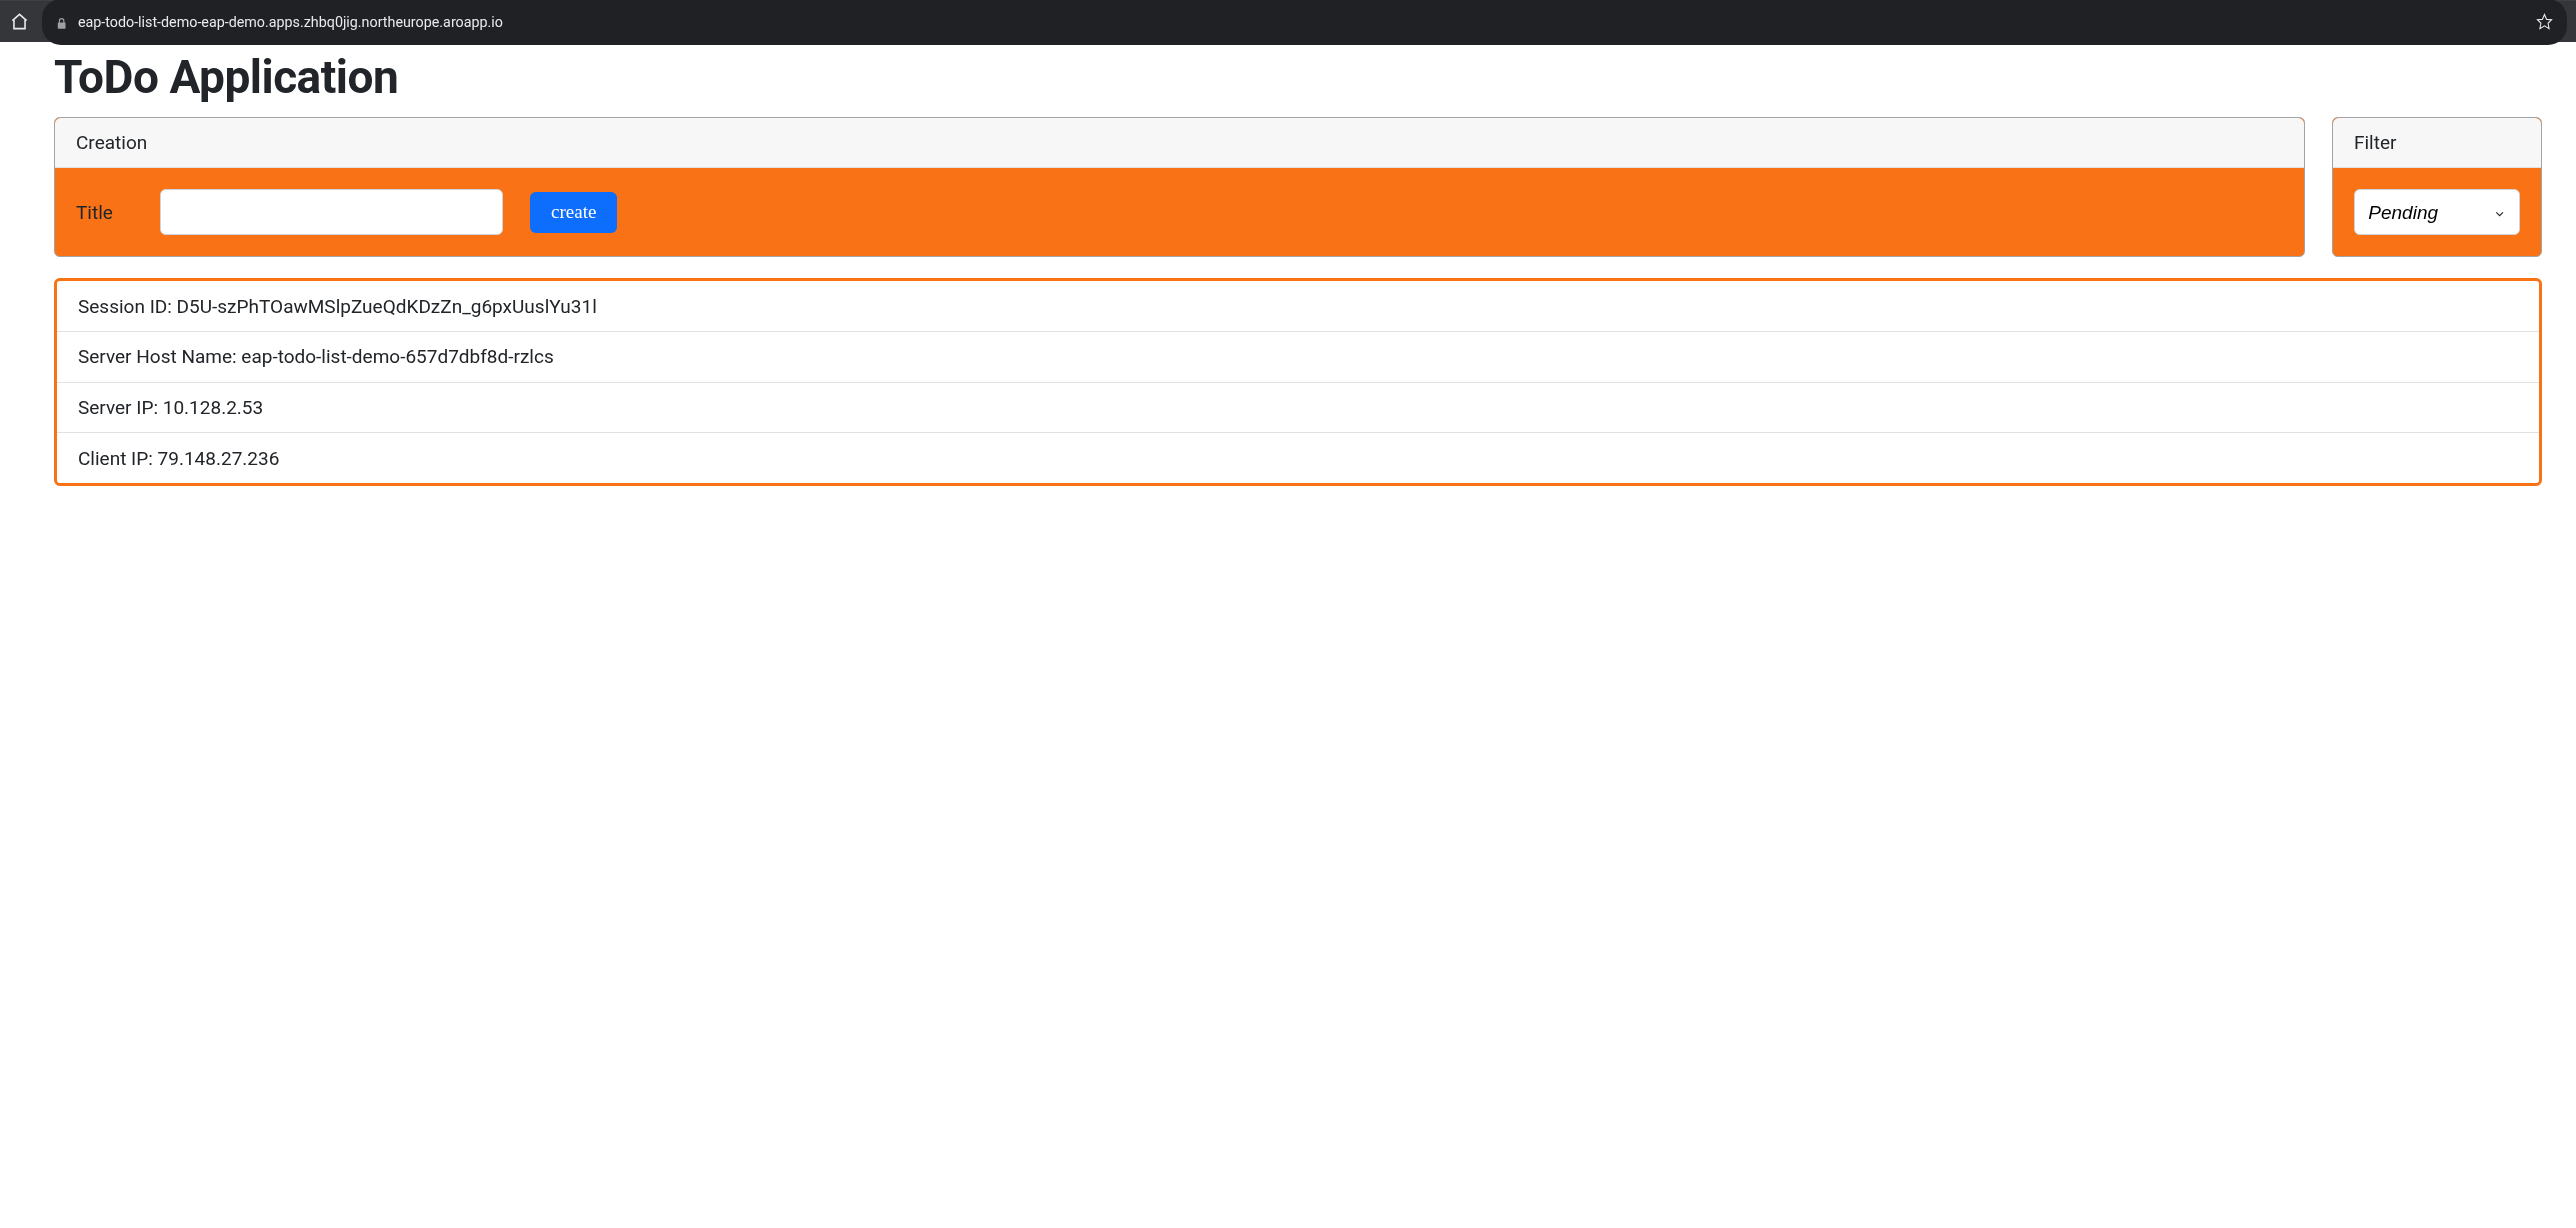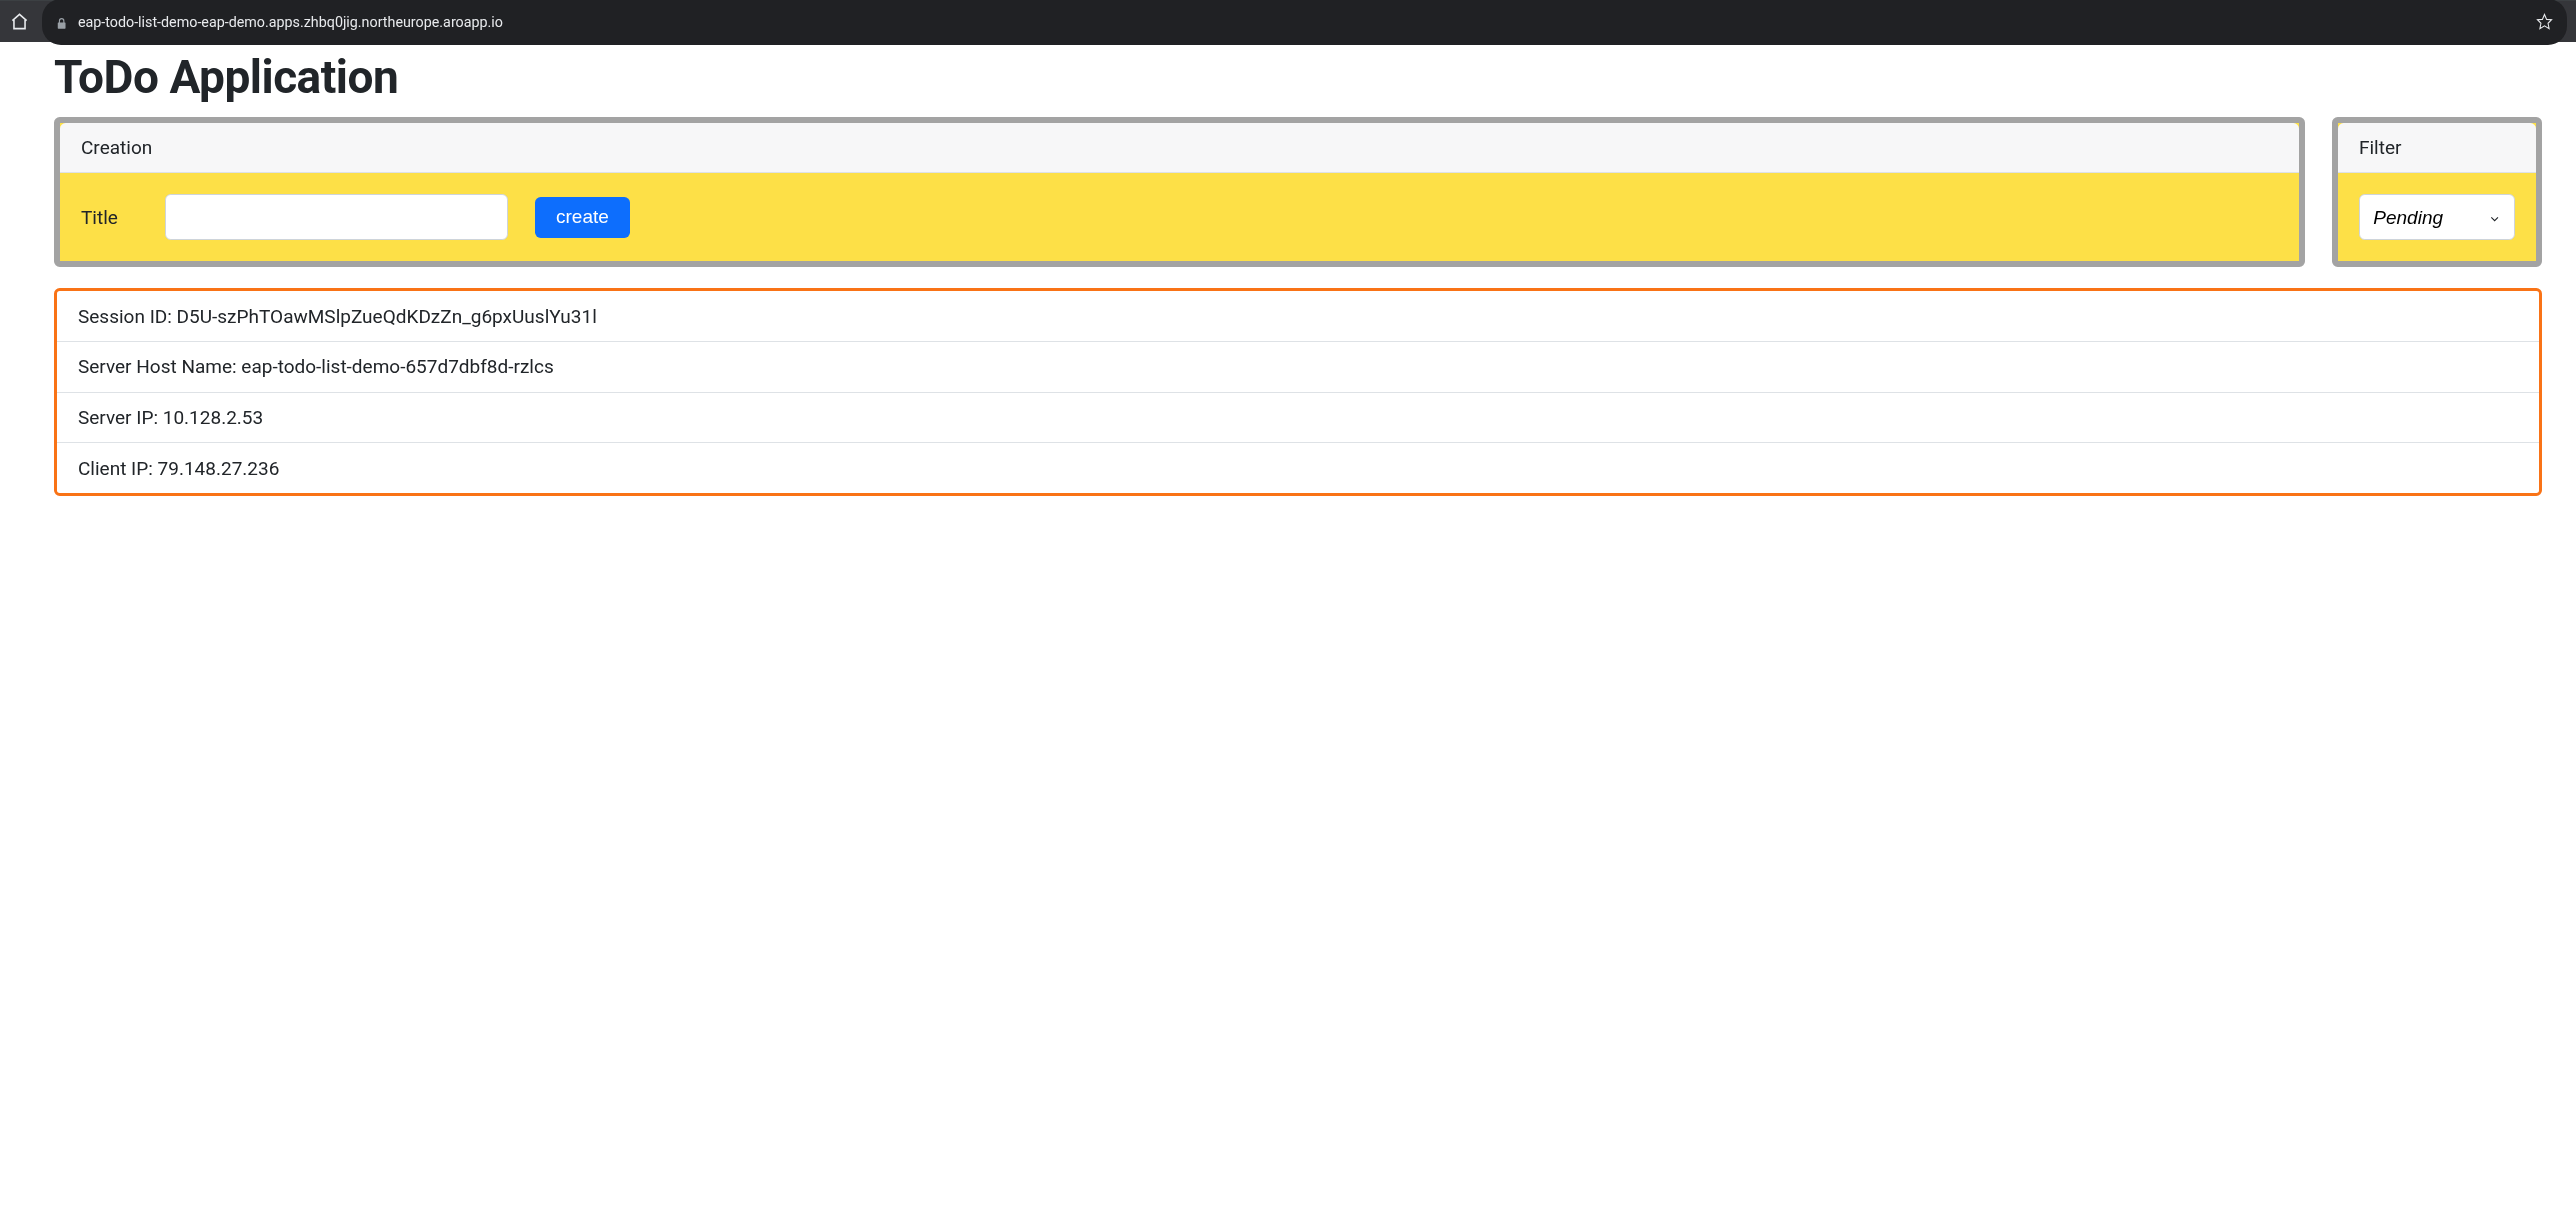--- a/index.html
+++ b/index.html
@@ -109,23 +109,23 @@
     background: #f2f2f2;
     border-bottom: 1px solid #dee2e6;
   }
   .row-flex {
     display: flex;
     gap: 27px;
     align-items: stretch;
     margin-bottom: 21px;
   }
   .card {
-    border: 6px solid #a3a3a3;
-    border-radius: 5.7px;
-    background: #fde047;
+    border: 1px solid #a3a3a3;
+    border-radius: 5.7px;
+    background: #f97316;
   }
   .card-header {
     background: #f7f7f8;
     border-bottom: 1px solid #dee2e6;
     padding: 13.3px 21px;
     font-size: 19px;
     border-radius: 5.7px 5.7px 0 0;
   }
   .card-body {
     padding: 21px;
@@ -147,20 +147,21 @@
     font-size: 17px;
   }
   .btn-primary {
     background: #0d6efd;
     color: #fff;
     border: none;
     border-radius: 5.7px;
     font-size: 19px;
     padding: 9.5px 21px;
     cursor: pointer;
+    font-family: Liberation Serif, serif;
   }
   .select-wrap {
     position: relative;
   }
   .select {
     width: 100%;
     height: 46px;
     border: 1px solid #ced4da;
     border-radius: 5.7px;
     padding: 0 38px 0 13.3px;

